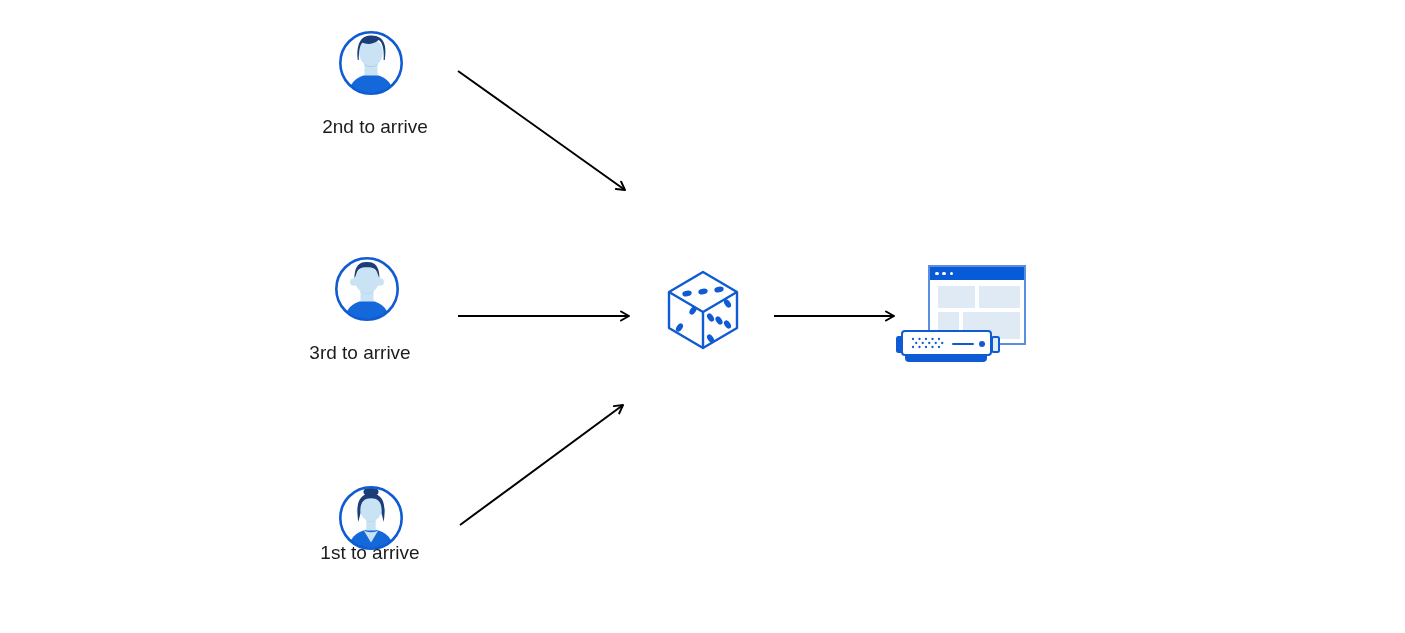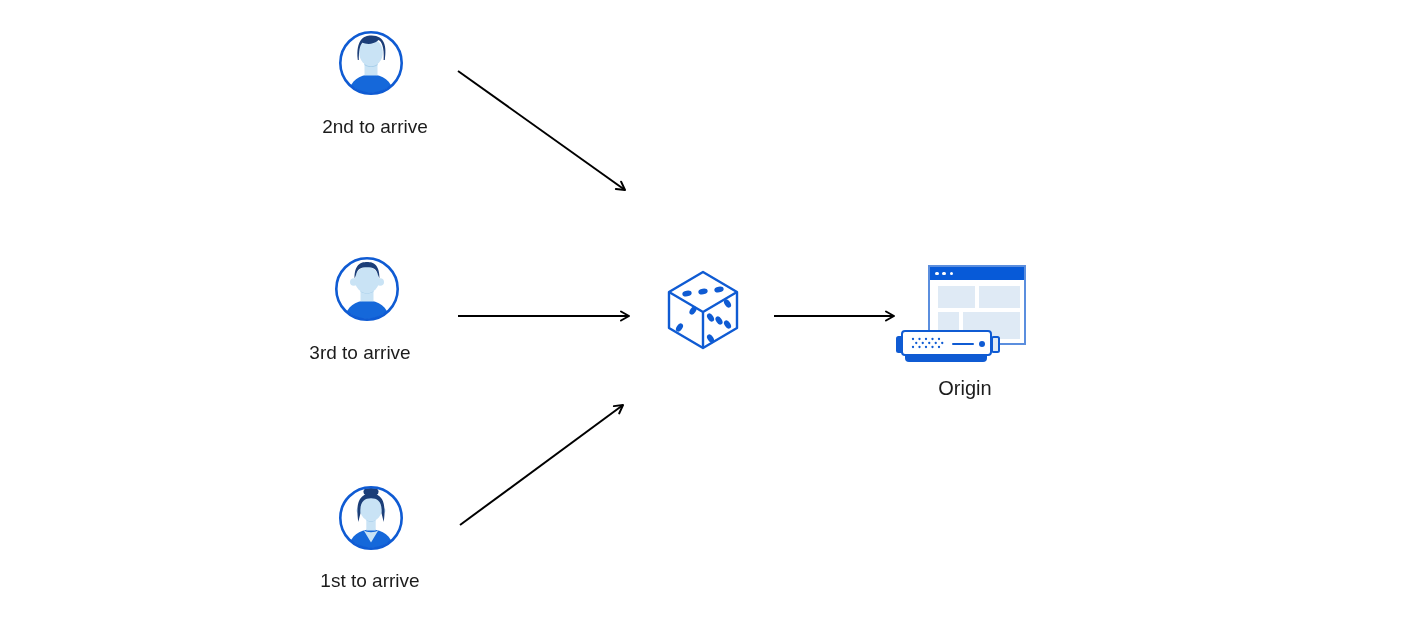--- a/index.html
+++ b/index.html
@@ -127,21 +127,21 @@
         <path class="f-shade" d="M28.3 31 h9.4 v4 c-2.6 2.4 -6.8 2.4 -9.4 0 Z"></path>
         <circle class="f-skin" cx="21.5" cy="25.5" r="3"></circle>
         <circle class="f-skin" cx="44.5" cy="25.5" r="3"></circle>
         <ellipse class="f-skin" cx="33" cy="23" rx="11.2" ry="13.2"></ellipse>
         <path class="f-navy" d="M20.3 37 C16.5 11.5 26 8.8 33 8.8 C40 8.8 49.5 11.5 45.7 37 L43.6 28.5 C44.4 16.5 39.5 13.3 33 13.3 C26.5 13.3 21.6 16.5 22.4 28.5 Z"></path>
         <ellipse class="f-navy" cx="33" cy="6.8" rx="7.6" ry="4.9"></ellipse>
       </g>
       <circle cx="33" cy="33" r="30.7" fill="none" class="s-blue" stroke-width="2.6"></circle>
     </svg>
   </div>
-  <div class="node-label" style="left:290px;top:570px;width:160px">1st to arrive</div>
+  <div class="node-label" style="left:290px;top:542px;width:160px">1st to arrive</div>
 
   <div class="dice">
     <svg viewBox="0 0 72 80">
       <g class="s-blue" fill="#ffffff" stroke-width="2.4" stroke-linejoin="round">
         <path d="M36 2 L70 22 L70 58 L36 78 L2 58 L2 22 Z"></path>
         <path d="M2 22 L36 42 L70 22 M36 42 L36 78" fill="none"></path>
       </g>
       <g class="f-blue">
         <ellipse cx="20" cy="23.5" rx="4.7" ry="2.9" transform="rotate(-8 20 23.5)"></ellipse>
         <ellipse cx="36" cy="21.5" rx="4.7" ry="2.9" transform="rotate(-8 36 21.5)"></ellipse>
@@ -190,15 +190,14 @@
             <circle cx="9.5" cy="11" r="1.15"></circle>
             <circle cx="16" cy="11" r="1.15"></circle>
             <circle cx="22.5" cy="11" r="1.15"></circle>
             <circle cx="29" cy="11" r="1.15"></circle>
         </g>
       </svg>
       <div class="sline"></div>
       <div class="leddot"></div>
     </div>
   </div>
-  <div class="node-label" style="left:885px;top:377px;width:160px;font-size:20px">Origin</div>
 
 </div>
 
 </body></html>

